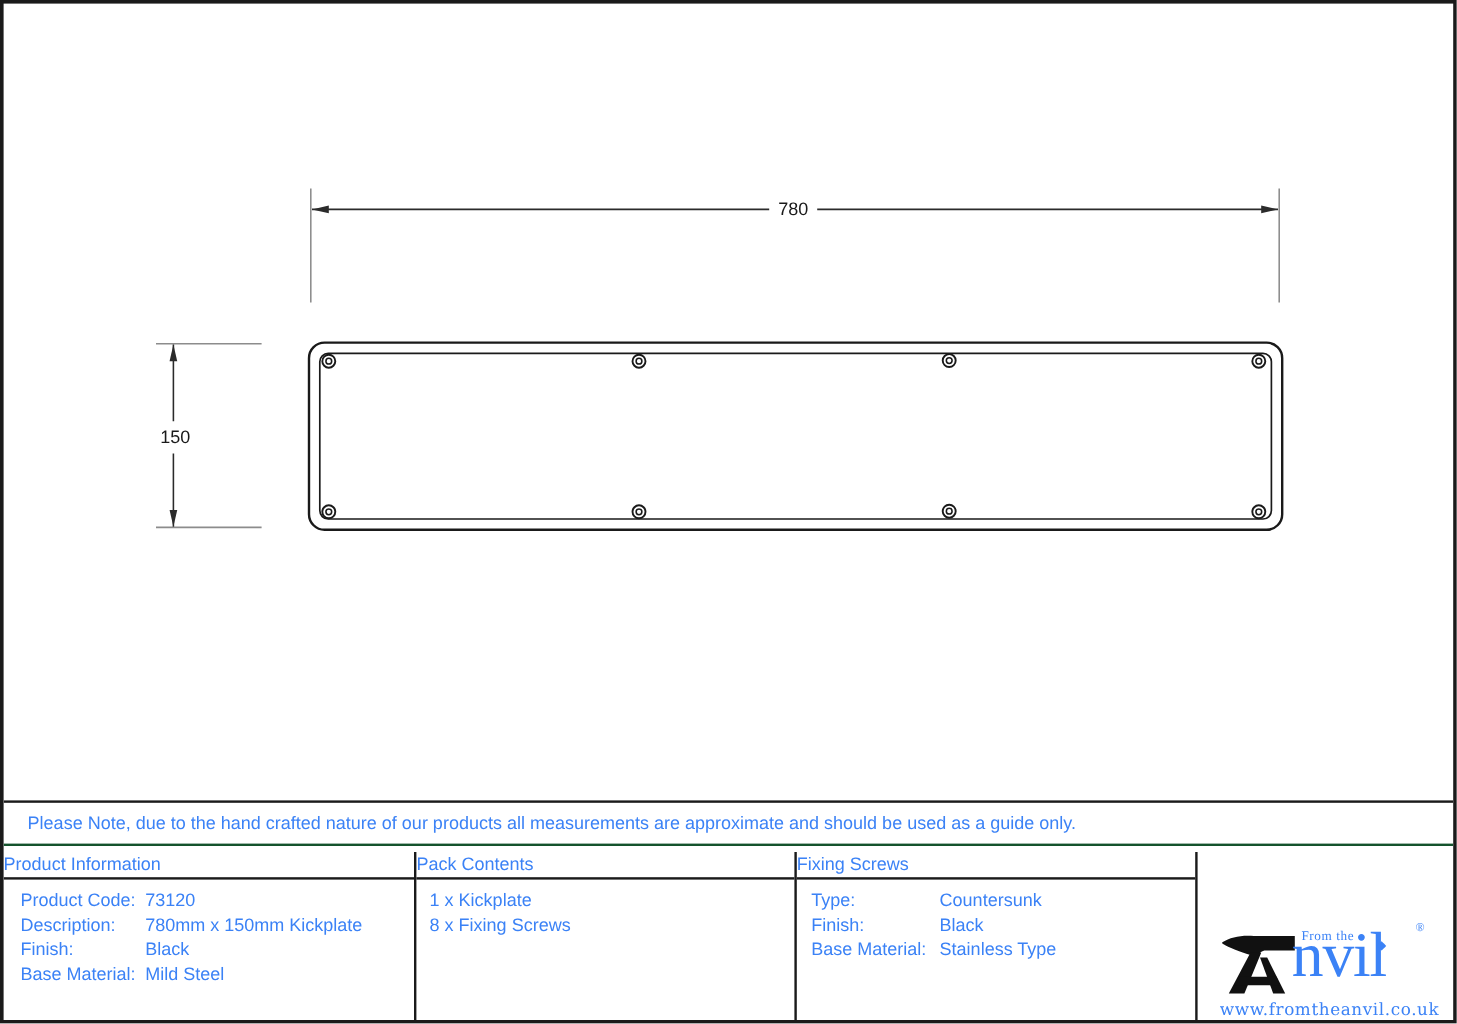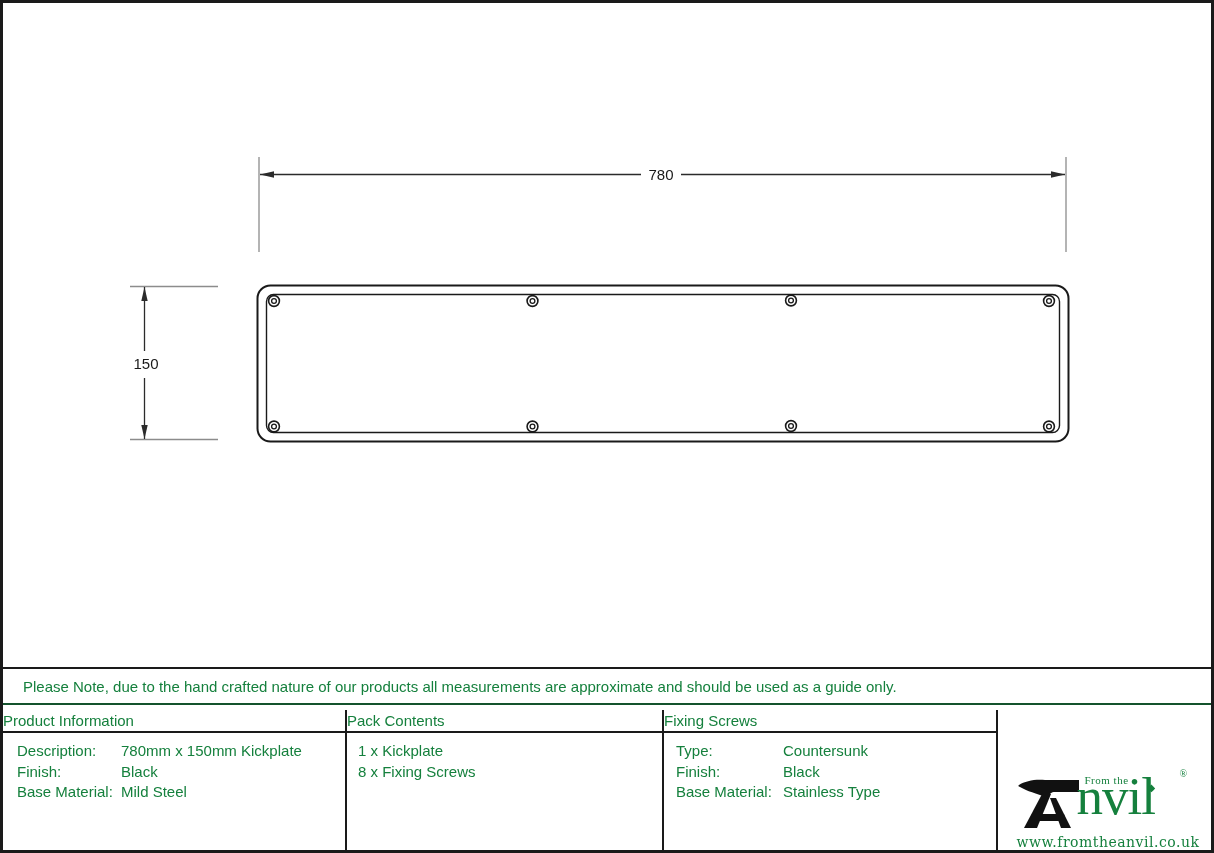--- a/index.html
+++ b/index.html
@@ -3,21 +3,21 @@
 <meta charset="utf-8">
 <style>
   html,body { margin:0; padding:0; background:#e8e8e8; }
   * { box-sizing:border-box; }
   .page {
     position:relative;
     width:1214px; height:853px;
     background:#ffffff;
     border:3px solid #1a1a1a;
     font-family:"Liberation Sans", sans-serif;
-    color:#15803d;
+    color:#3b82f6;
     overflow:hidden;
   }
   .drawing-svg { position:absolute; top:0; left:0; }
   .dim-label { font-family:"Liberation Sans", sans-serif; font-size:15px; fill:#1a1a1a; }
 
   .note-row {
     position:absolute; left:0; right:0; top:664px; height:38px;
     border-top:2px solid #1a1a1a; border-bottom:2px solid #14532d;
     display:flex; align-items:center;
     padding-left:20px;
@@ -137,20 +137,24 @@
 
   <div class="note-row">
     <span>Please Note, due to the hand crafted nature of our products all measurements are approximate and should be used as a guide only.</span>
   </div>
 
   <div class="spec-table">
 
     <div class="cell cell-product cell-border">
       <div class="cell-header">Product Information</div>
       <div class="cell-body">
+        <div class="kv-row">
+          <span class="kv-label">Product Code:</span>
+          <span class="kv-value">73120</span>
+        </div>
         <div class="kv-row">
           <span class="kv-label">Description:</span>
           <span class="kv-value">780mm x 150mm Kickplate</span>
         </div>
         <div class="kv-row">
           <span class="kv-label">Finish:</span>
           <span class="kv-value">Black</span>
         </div>
         <div class="kv-row">
           <span class="kv-label">Base Material:</span>

